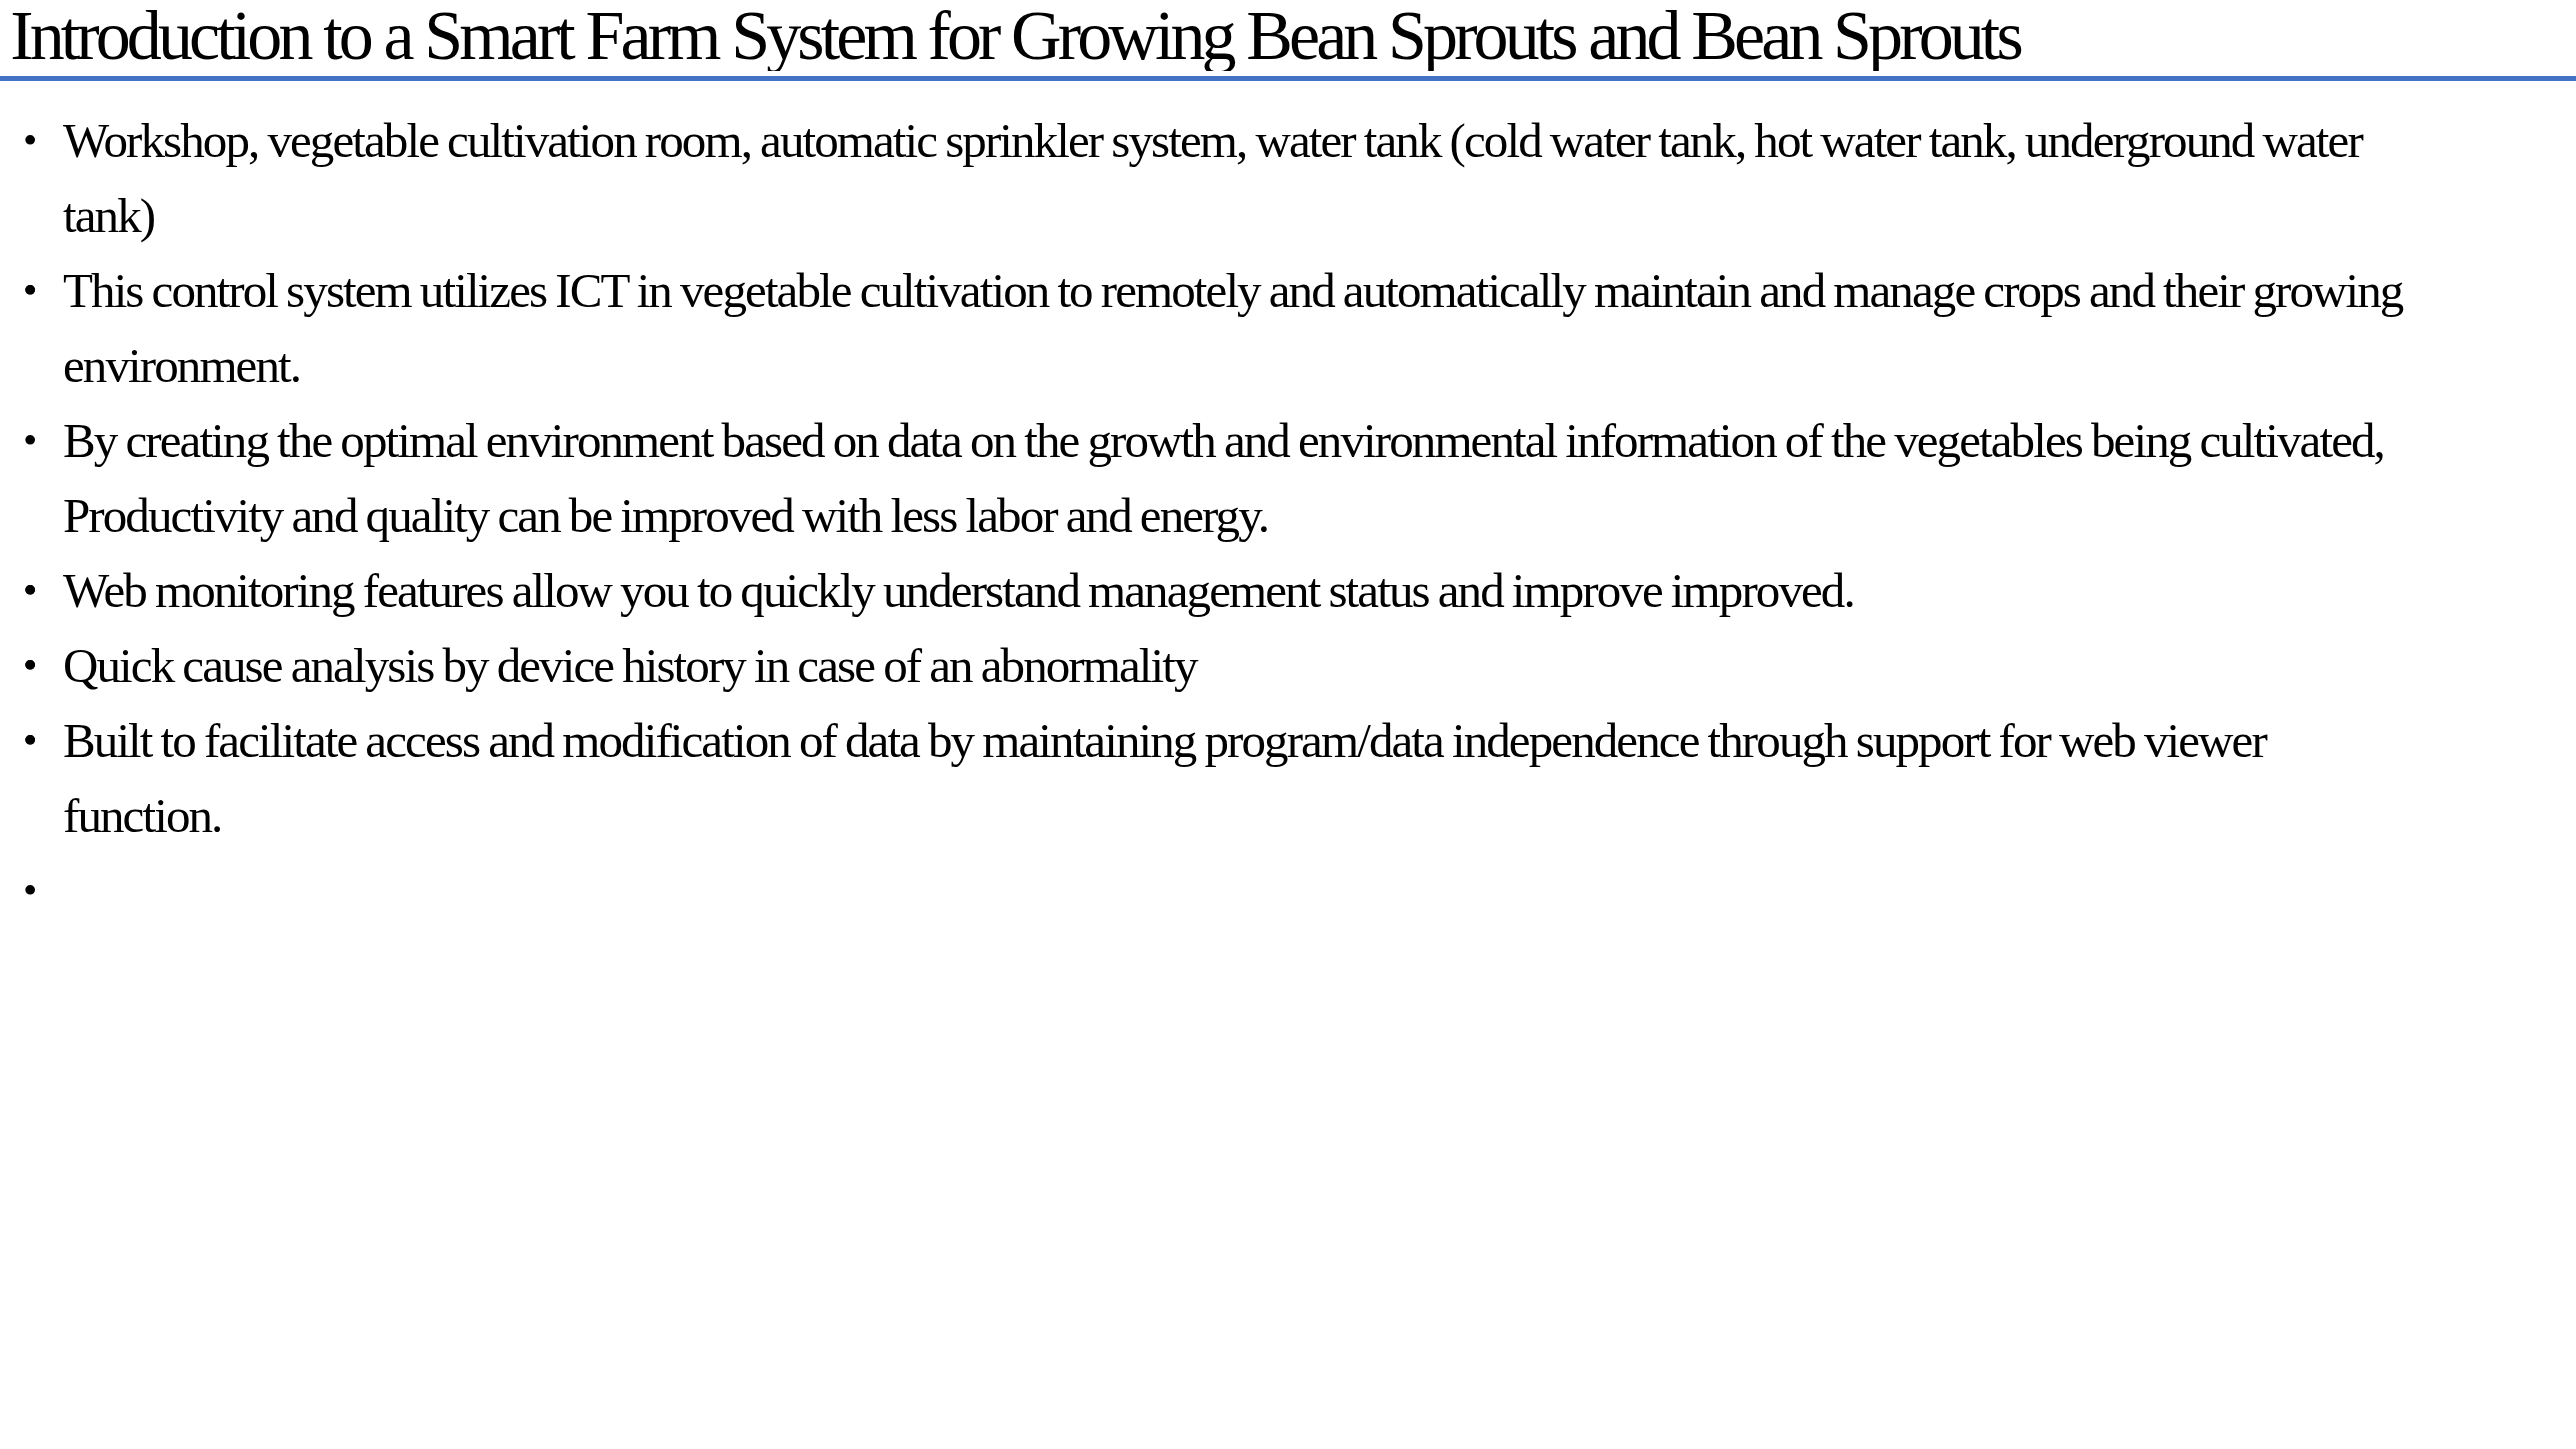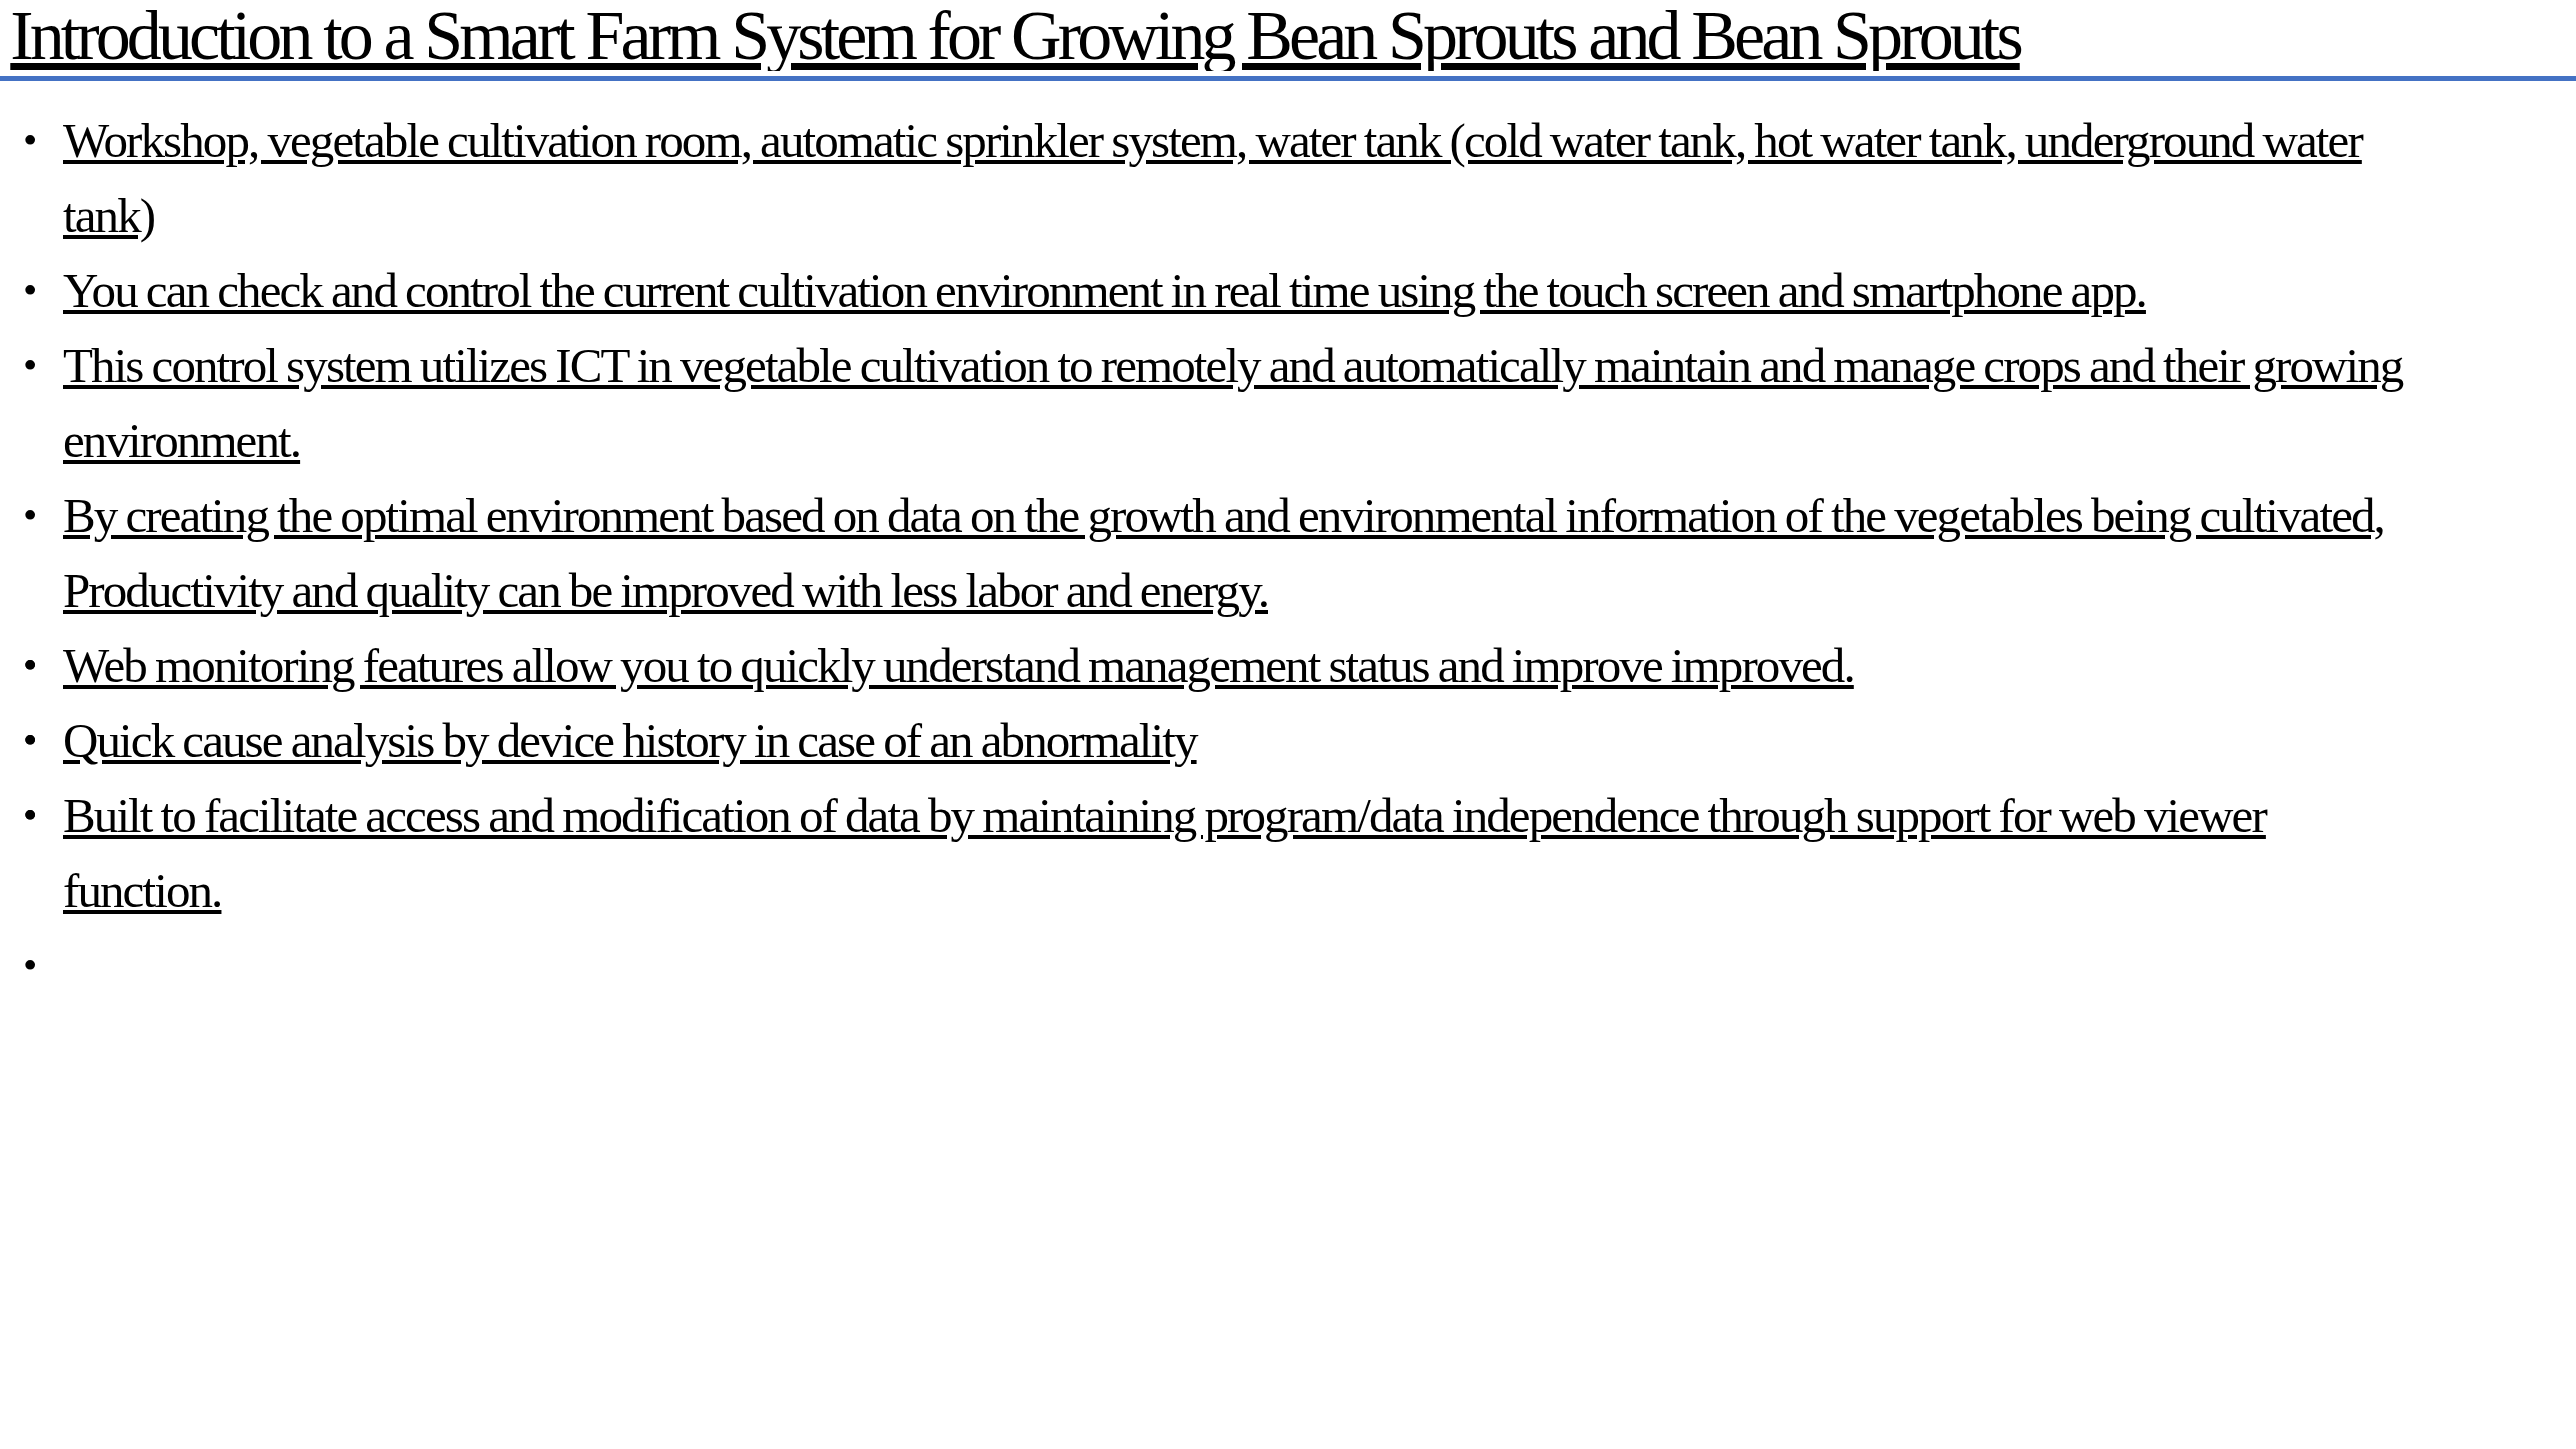--- a/index.html
+++ b/index.html
@@ -10,21 +10,20 @@
     overflow: hidden;
     background: var(--bg-color, #ffffff);
     color: var(--text-color, #000000);
     font-family: "Liberation Serif", serif;
   }
   .page {
     position: relative;
     width: 2576px;
     height: 1449px;
     box-sizing: border-box;
-    text-decoration: underline;
   }
   .page-title {
     margin: 0;
     padding: 1.3px 0 0 10.3px;
     font-size: 70px;
     font-weight: normal;
     line-height: 1.0;
     letter-spacing: -3.9px;
     white-space: nowrap;
     overflow: hidden;
@@ -70,21 +69,20 @@
   <hr class="title-divider">
 
   <ul class="bullet-list">
   <li class="bullet-item">
     <span class="bullet-marker">•</span>
     <span class="bullet-text">Workshop, vegetable cultivation room, automatic sprinkler system, water tank (cold water tank, hot water tank, underground water tank)</span>
   </li>
 
   <li class="bullet-item">
     <span class="bullet-marker">•</span>
-    <span class="bullet-text">You can check and control the current cultivation environment in real time using the touch screen and smartphone app.</span>
   </li>
 
   <li class="bullet-item">
     <span class="bullet-marker">•</span>
     <span class="bullet-text">This control system utilizes ICT in vegetable cultivation to remotely and automatically maintain and manage crops and their growing environment.</span>
   </li>
 
   <li class="bullet-item">
     <span class="bullet-marker">•</span>
     <span class="bullet-text">By creating the optimal environment based on data on the growth and environmental information of the vegetables being cultivated, Productivity and quality can be improved with less labor and energy.</span>

